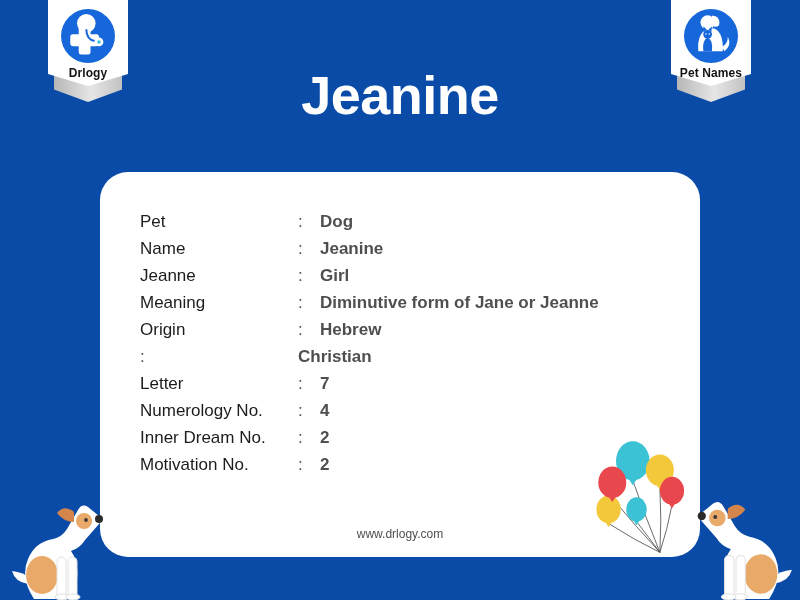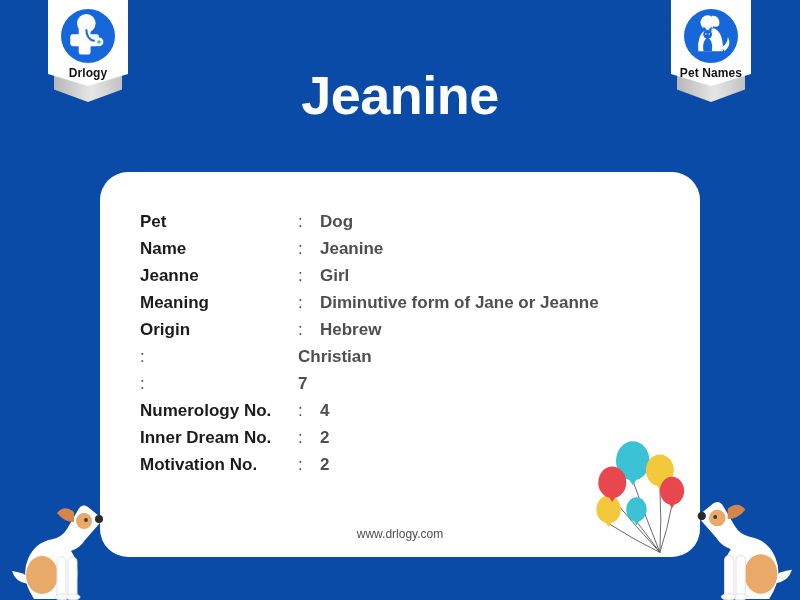--- a/index.html
+++ b/index.html
@@ -22,21 +22,21 @@
 
   
   .title { position:absolute; top:64px; left:0; width:100%; text-align:center;
            font-size:54px; font-weight:700; color:#fff; letter-spacing:-.5px; z-index:2; }
 
   
   .card { position:absolute; left:100px; top:172px; width:600px; height:385px;
           background:var(--card,#fff); border-radius:28px; z-index:1; }
   .rows { position:absolute; left:40px; right:40px; top:36px; }
   .row  { display:grid; grid-template-columns:158px 22px 1fr; height:27px; align-items:center; font-size:17px; }
-  .lbl  { font-weight:700; color:var(--label-text,#1c1c1c); }
+  .lbl  { font-weight:400; color:var(--label-text,#1c1c1c); }
   .sep  { color:var(--value-text,#4f4f4f); }
   .val  { color:var(--value-text,#4f4f4f);font-weight:bold; }
   .footer { position:absolute; left:0; right:0; bottom:16px; text-align:center;
             font-size:12px; color:var(--value-text,#4f4f4f); }
   .balloons { position:absolute; right:14px; bottom:2px; width:98px; height:auto; }
 
   
   .dog { position:absolute; bottom:0; width:110px; height:106px; z-index:3; }
   .dog-left  { left:10px; }
   .dog-right { right:6px; width:114px; height:110px; transform:scaleX(-1); }
@@ -107,20 +107,21 @@
       <div class="row">
         <span class="lbl">Origin</span>
         <span class="sep">:</span>
         <span class="val">Hebrew</span>
       </div>
       <div class="row">
         <span class="sep">:</span>
         <span class="val">Christian</span>
       </div>
       <div class="row">
+        <span class="lbl">Letter</span>
         <span class="sep">:</span>
         <span class="val">7</span>
       </div>
       <div class="row">
         <span class="lbl">Numerology No.</span>
         <span class="sep">:</span>
         <span class="val">4</span>
       </div>
       <div class="row">
         <span class="lbl">Inner Dream No.</span>

